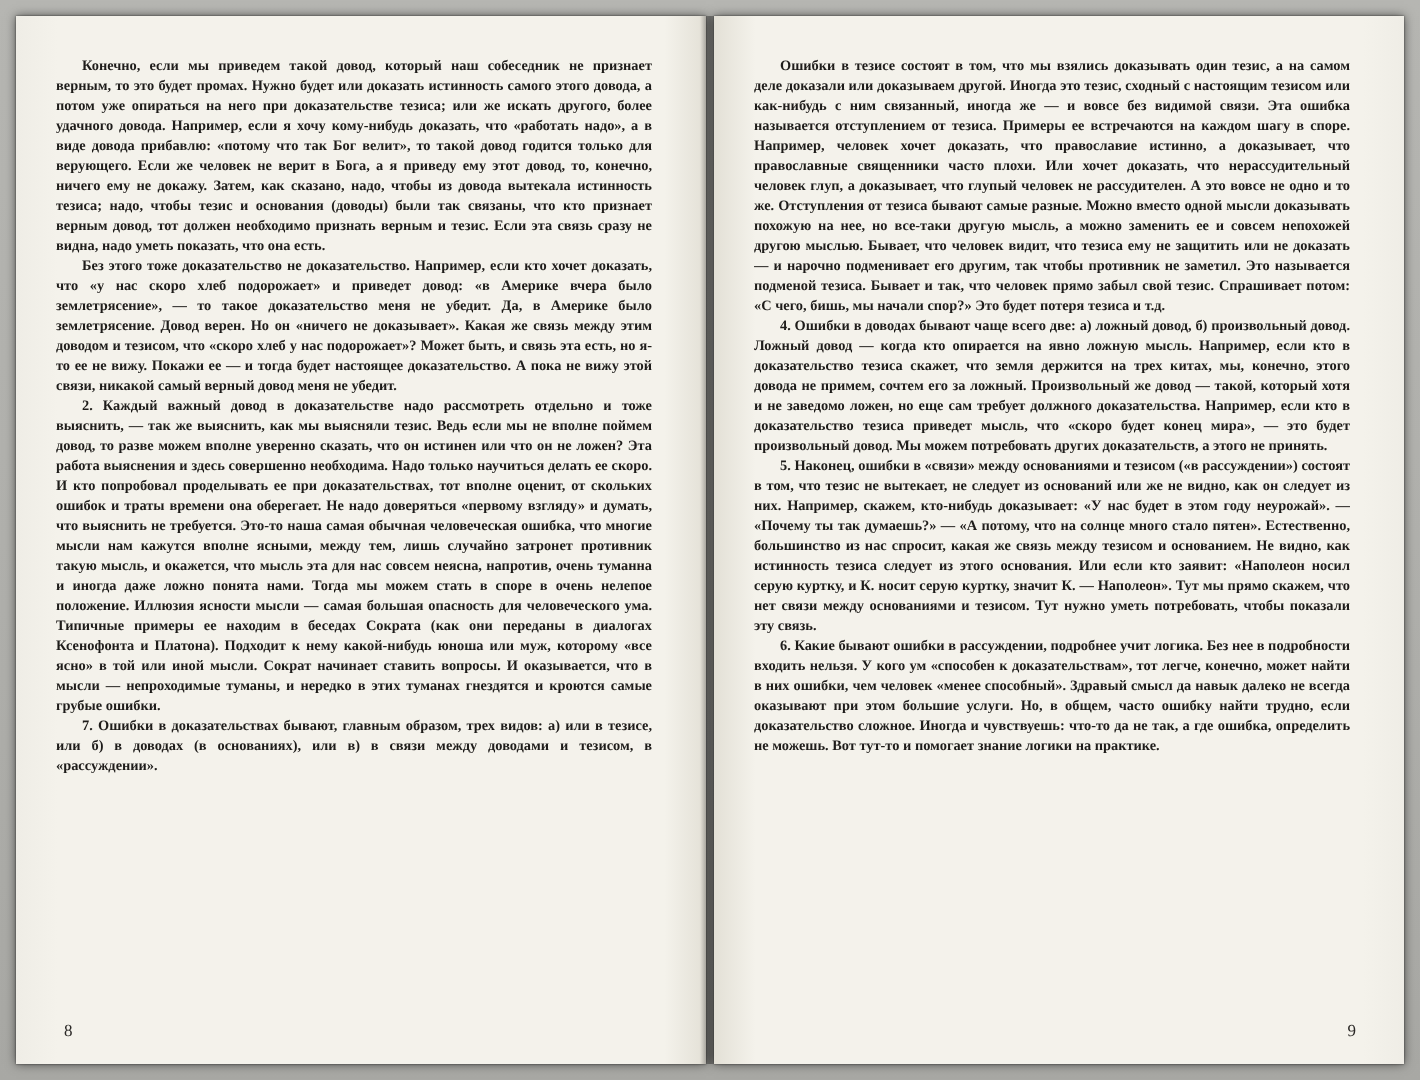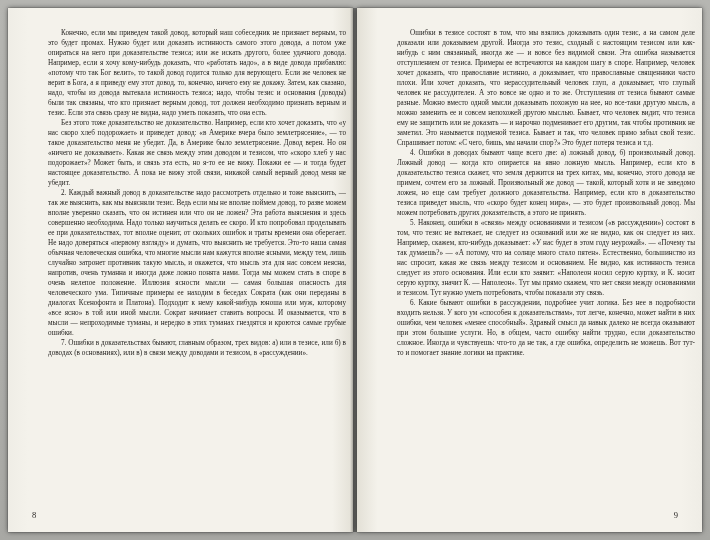--- a/index.html
+++ b/index.html
@@ -27,28 +27,29 @@
     left: 8px;
     background: linear-gradient(90deg, #efede6 0%, #f4f2eb 6%, #f4f2eb 94%, #e3e0d6 100%);
   }
   .page.right {
     left: 357px;
     background: linear-gradient(90deg, #e3e0d6 0%, #f4f2eb 6%, #f4f2eb 94%, #efede6 100%);
   }
   .text-col {
     position: absolute;
     top: 20px;
-    left: 40px;
+    left: 20px;
     width: 298px;
     height: 478px;
     overflow: hidden;
     font-size: 7.2px;
     line-height: 10px;
     color: #1e1c1a;
     text-align: justify;
+    font-weight: bold;
   }
   .text-col p {
     margin: 0;
     text-indent: 13px;
   }
   .page-number {
     position: absolute;
     bottom: 12px;
     font-size: 8.5px;
     color: #2a2826;

